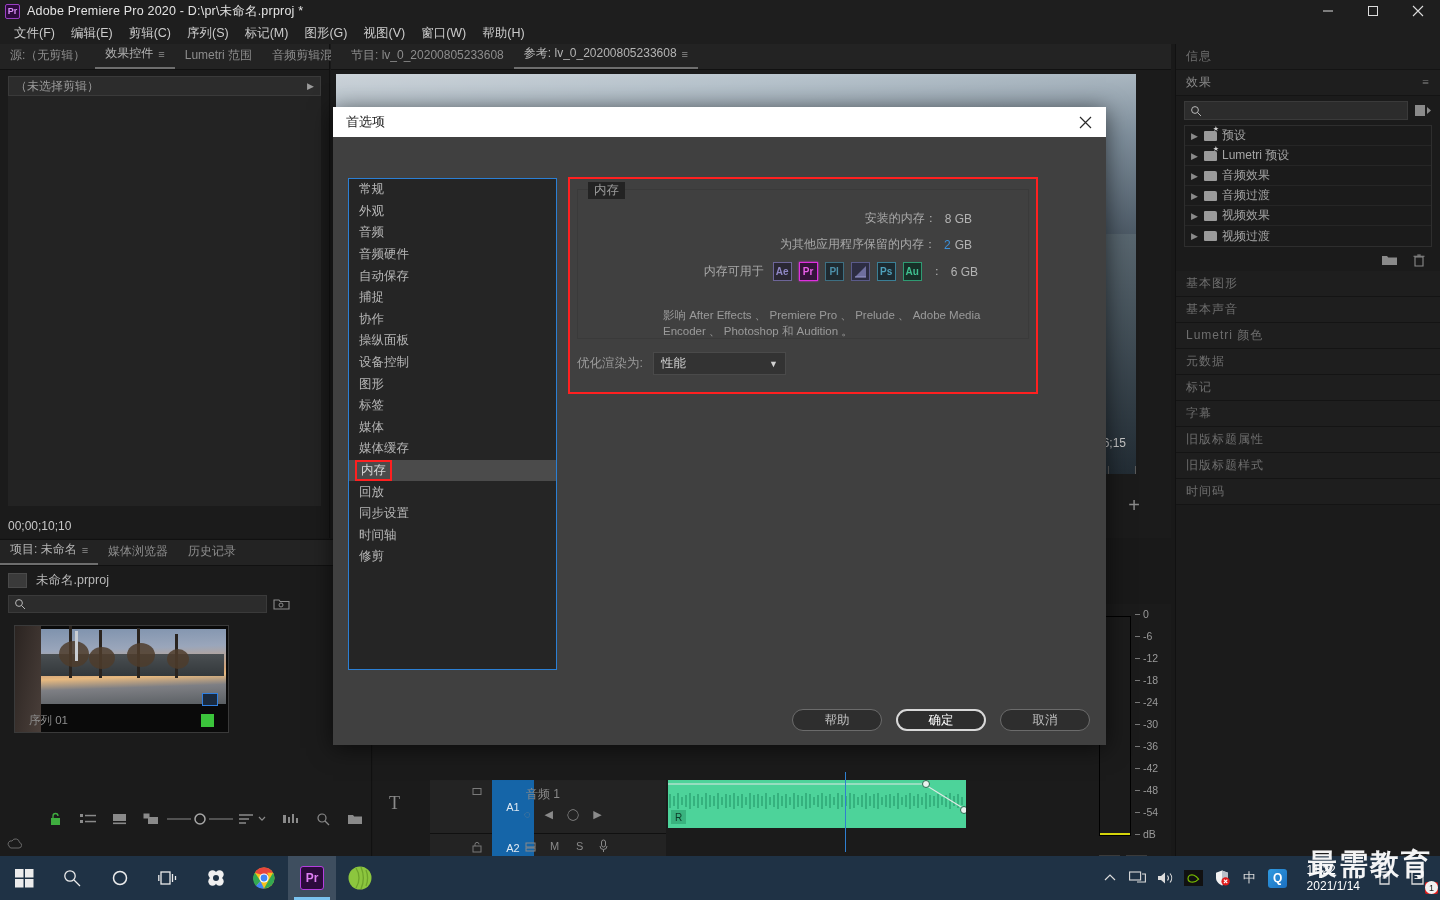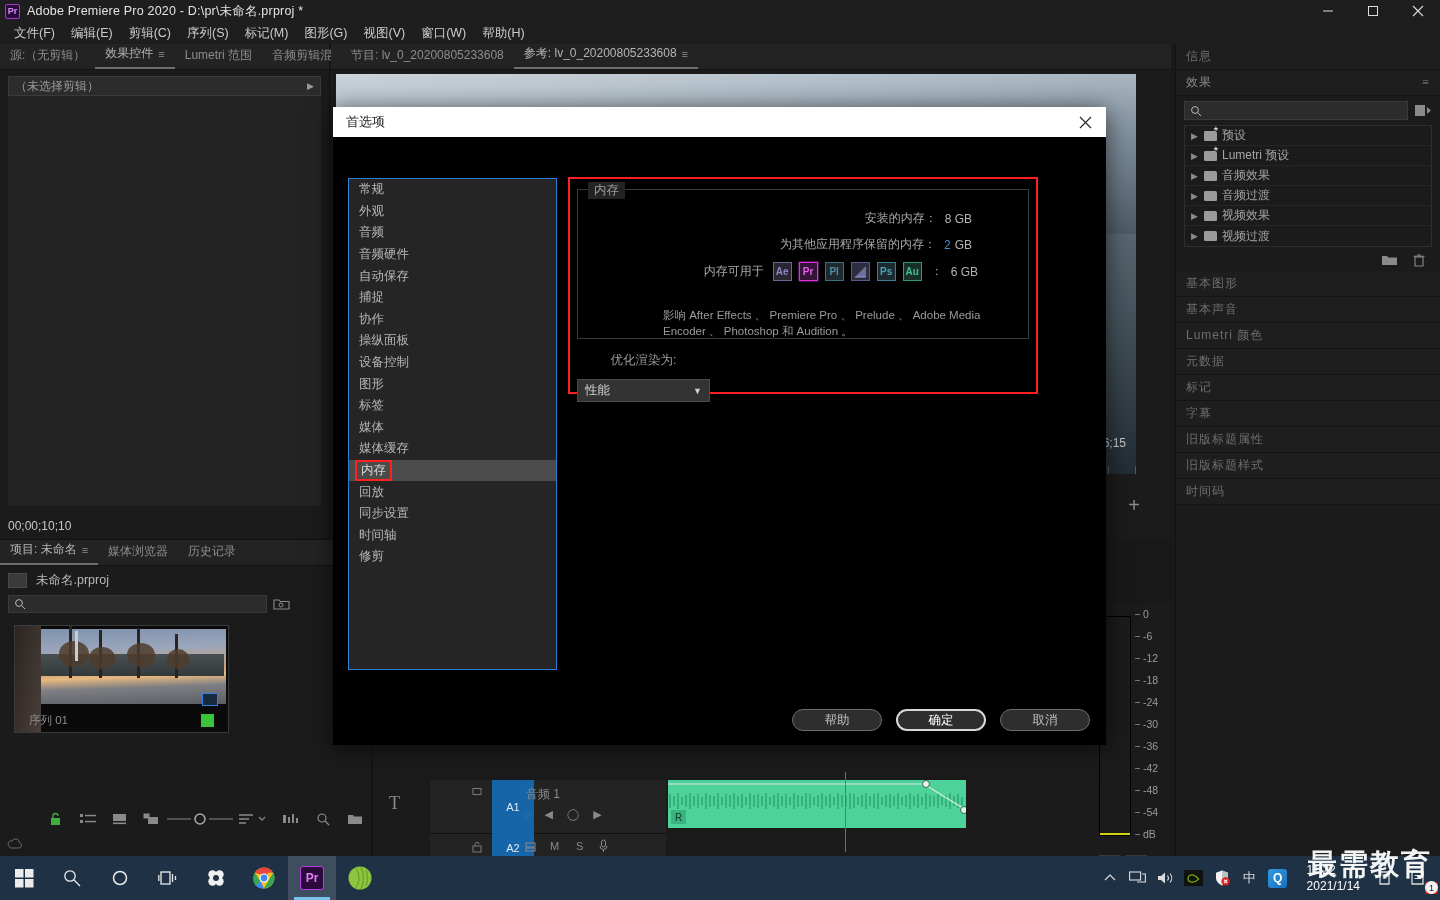--- a/index.html
+++ b/index.html
@@ -211,21 +211,21 @@
   .dialog {
     position: absolute; left: 333px; top: 107px; width: 773px; height: 638px;
     background: #232323; box-shadow: 0 3px 22px rgba(0,0,0,.6);
   }
   .dlg-titlebar {
     height: 30px; background: #ffffff; display: flex; align-items: center;
     padding-left: 13px; justify-content: space-between;
   }
   .dlg-title { color: #1d1d1d; font-size: 13px; }
   .dlg-close { width: 42px; height: 30px; display: flex; align-items: center; justify-content: center; color: #2a2a2a; }
-  .dlg-body { position: relative; height: 608px; background: #000000; }
+  .dlg-body { position: relative; height: 608px; background: #404040; }
 
   .pref-list {
     position: absolute; left: 15px; top: 41px; width: 209px; height: 492px;
     background: #252525; border: 1px solid #2b7fd4; overflow: hidden;
   }
   .pref-item {
     height: 21.6px; display: flex; align-items: center; padding-left: 10px;
     color: #b6b6b6; font-size: 12.5px;
   }
   .pref-item.selected { background: #4b4b4b; }
@@ -262,21 +262,21 @@
   .ic-pr { color:#e85fe8; border-color:#e02fe0; background:#35143a; box-shadow:0 0 2px #e02fe0;}
   .ic-pl { color:#4d8fa8; border-color:#3d6f82; background:#1f2a30;}
   .ic-me { color:#9b9bd0; border-color:#5a5a8a; background:#2d2d42; position:relative;}
   .ic-ps { color:#4fa0bb; border-color:#3a7f96; background:#1c2a31;}
   .ic-au { color:#3fbf8f; border-color:#2f9a72; background:#173028;}
   .mem-note {
     position: absolute; left: 85px; top: 117px; right: 20px;
     color: #9a9a9a; font-size: 11.5px; line-height: 16px;
   }
   .render-row {
-    position: absolute; left: 7px; top: 173px; display: flex; align-items: center; gap: 10px; flex-direction: column;
+    position: absolute; left: 7px; top: 173px; display: flex; align-items: center; gap: 10px;
   }
   .render-label { color: #9a9a9a; font-size: 12.5px; }
   .dd {
     width: 133px; height: 23px; background: #333333; border: 1px solid #4a4a4a;
     display: flex; align-items: center; justify-content: space-between; padding: 0 7px;
     color: #d2d2d2; font-size: 12.5px;
   }
   .dlg-buttons {
     position: absolute; right: 16px; bottom: 14px; display: flex; gap: 14px;
   }

